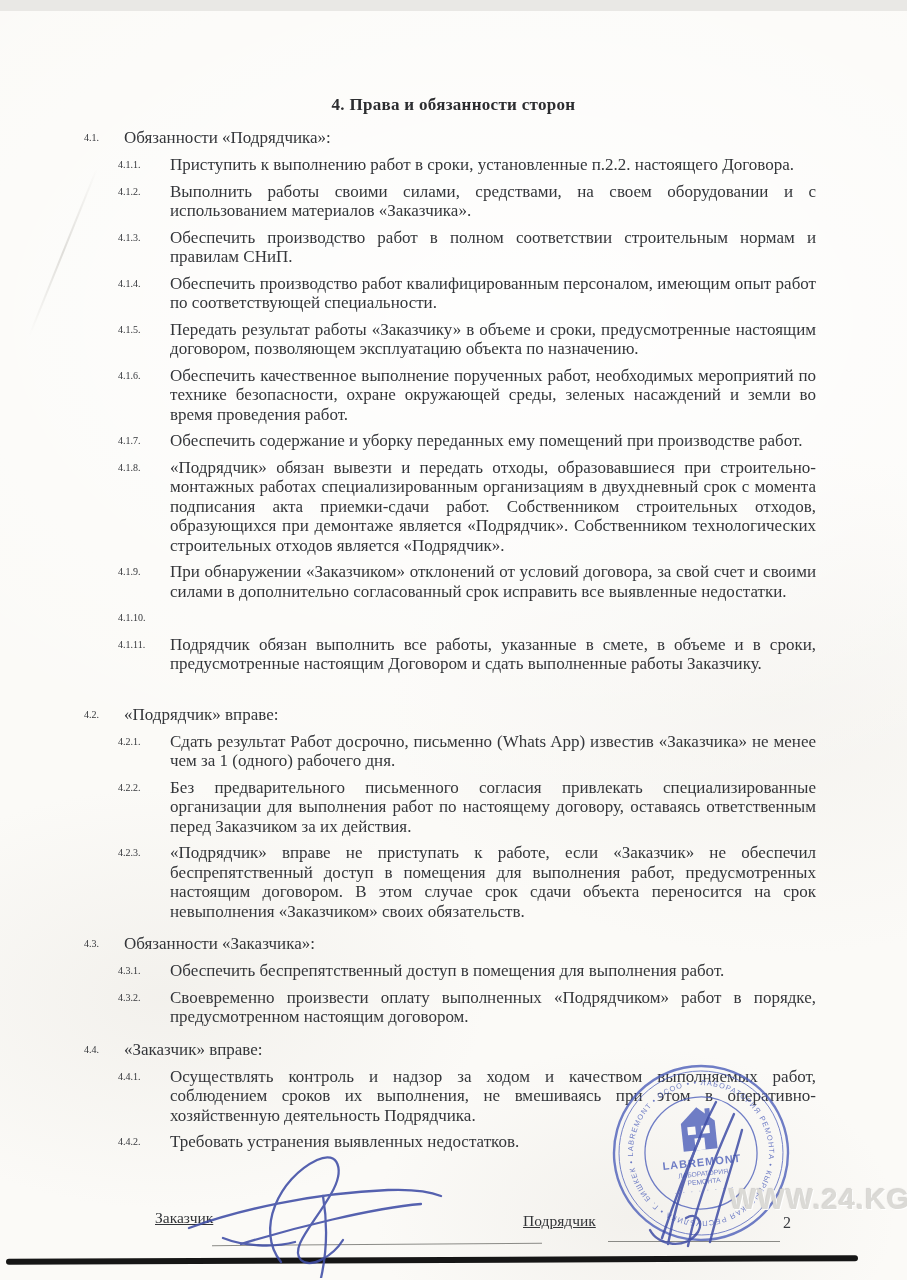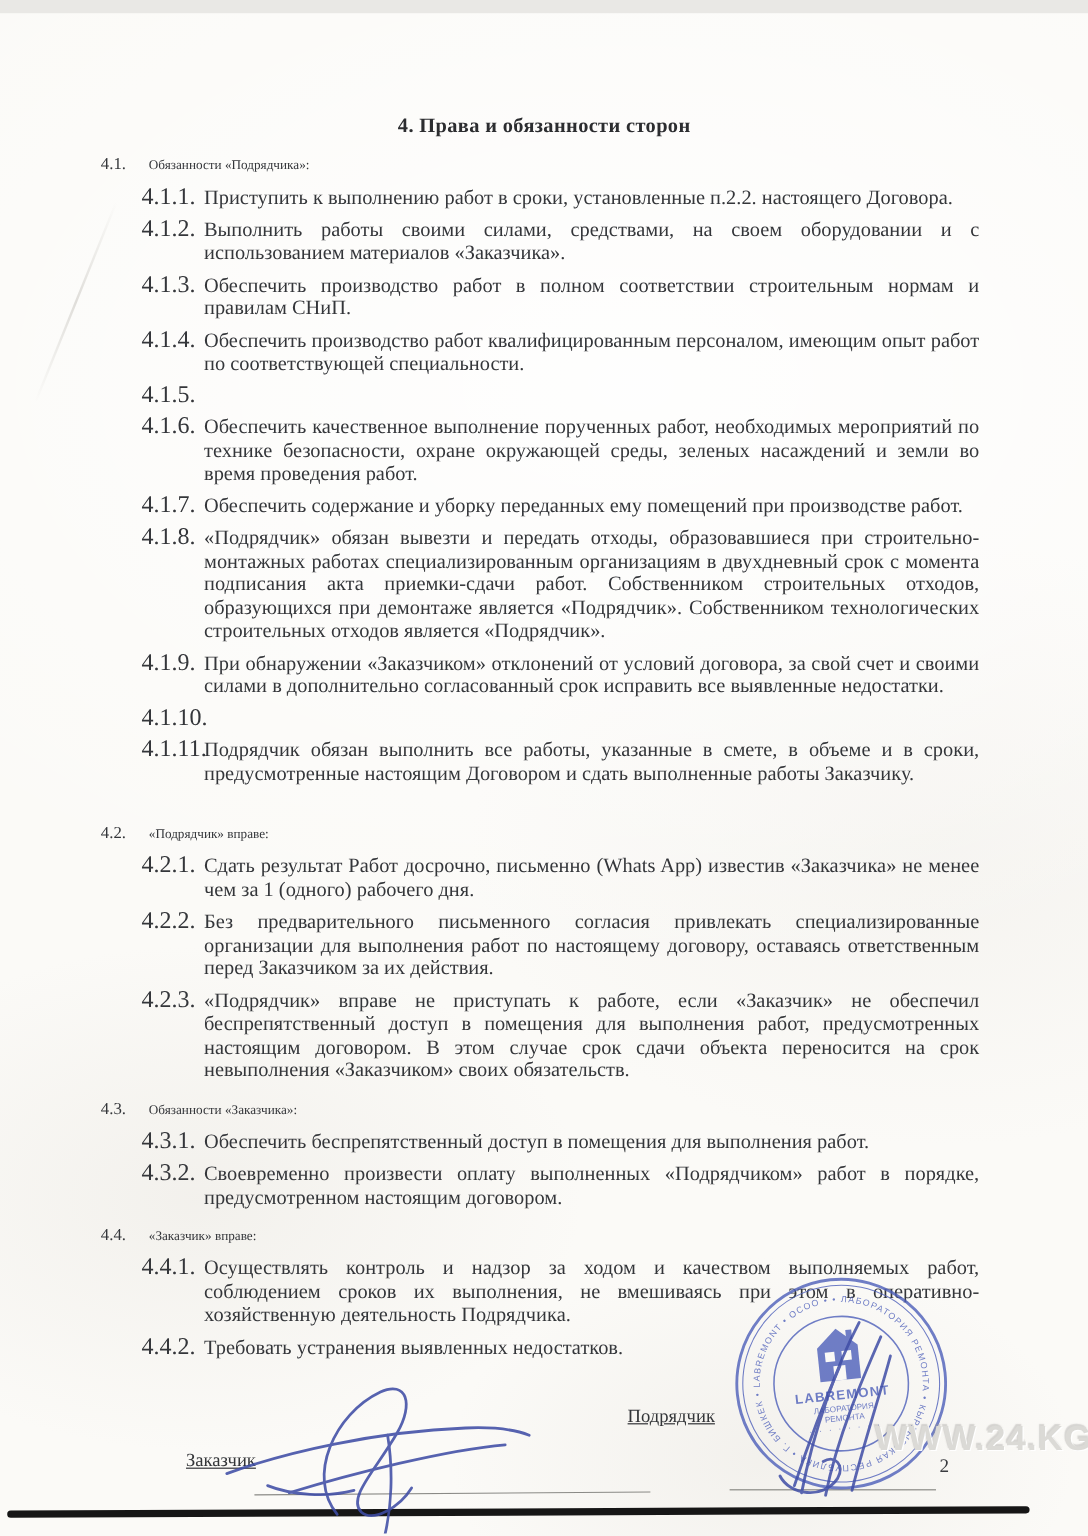--- a/index.html
+++ b/index.html
@@ -25,30 +25,30 @@
   }
   .content{position:absolute;top:95px;left:0;width:907px;color:#34363a;}
   .title{
     text-align:center;font-size:17px;font-weight:bold;color:#2c2d30;
     letter-spacing:.3px;
   }
   .sec{margin-top:13px;}
   .sec--big{margin-top:31px;}
   .row{display:flex;align-items:flex-start;}
   .head{margin-top:2px;}
-  .snum{margin-left:84px;width:40px;flex:none;font-size:14px;line-height:20px;}
-  .htext{font-size:11px;line-height:20px;}
+  .snum{margin-left:84px;width:40px;flex:none;font-size:10px;line-height:20px;}
+  .htext{font-size:17px;line-height:20px;}
   .item{margin-top:7px;}
-  .inum{margin-left:118px;width:52px;flex:none;font-size:20px;line-height:19.5px;}
+  .inum{margin-left:118px;width:52px;flex:none;font-size:10px;line-height:19.5px;}
   .itext{width:646px;text-align:justify;font-size:17px;line-height:19.5px;}
 
   
   .sig-label{position:absolute;font-size:15.5px;color:#333538;text-decoration:underline;}
   .customer-label{left:155px;top:1209px;}
-  .contractor-label{left:523px;top:1172px;}
+  .contractor-label{left:523px;top:1212px;}
   .sig-line{position:absolute;height:1px;background:#8a8a86;}
   .customer-line{left:212px;top:1244px;width:330px;transform:rotate(-.4deg);}
   .contractor-line{left:608px;top:1241px;width:172px;}
   .page-number{position:absolute;left:783px;top:1214px;font-size:16px;color:#3a3c40;}
   .bottom-edge{
     position:absolute;left:6px;top:1257px;width:852px;height:6px;background:#161616;
     border-radius:3px;transform:rotate(-.25deg);
   }
   .watermark{
     position:absolute;left:729px;top:1183px;
@@ -88,20 +88,21 @@
           <div class="row item">
             <span class="inum">4.1.3.</span>
             <span class="itext">Обеспечить производство работ в полном соответствии строительным нормам и правилам СНиП.</span>
           </div>
           <div class="row item">
             <span class="inum">4.1.4.</span>
             <span class="itext">Обеспечить производство работ квалифицированным персоналом, имеющим опыт работ по соответствующей специальности.</span>
           </div>
           <div class="row item">
             <span class="inum">4.1.5.</span>
+            <span class="itext">Передать результат работы «Заказчику» в объеме и сроки, предусмотренные настоящим договором, позволяющем эксплуатацию объекта по назначению.</span>
           </div>
           <div class="row item">
             <span class="inum">4.1.6.</span>
             <span class="itext">Обеспечить качественное выполнение порученных работ, необходимых мероприятий по технике безопасности, охране окружающей среды, зеленых насаждений и земли во время проведения работ.</span>
           </div>
           <div class="row item">
             <span class="inum">4.1.7.</span>
             <span class="itext">Обеспечить содержание и уборку переданных ему помещений при производстве работ.</span>
           </div>
           <div class="row item">

